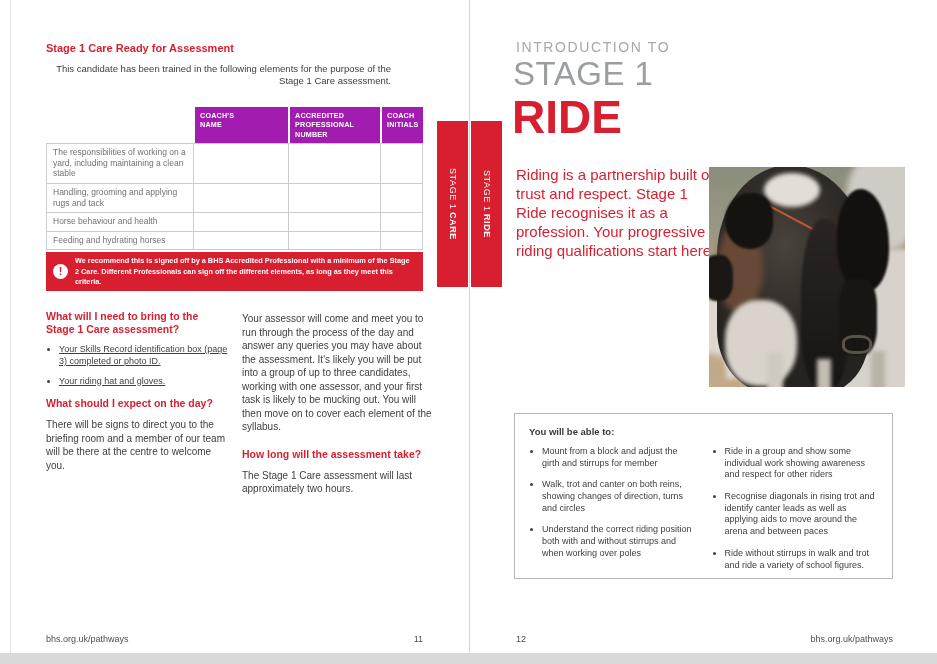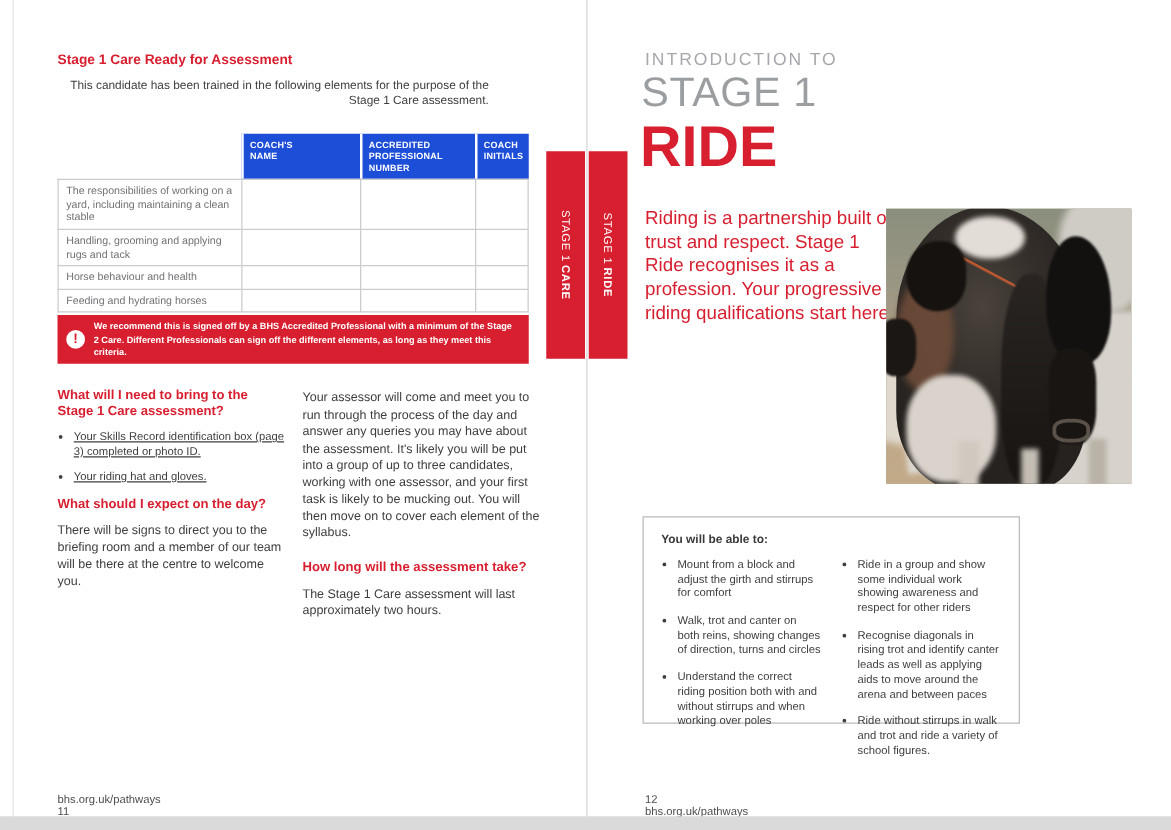--- a/index.html
+++ b/index.html
@@ -12,21 +12,21 @@
   .gutter { position:absolute; left:469px; top:0; width:1px; height:653px; background:#d6d6d6; }
   .bottom-strip { position:absolute; left:0; top:653px; width:937px; height:11px; background:#dadada; }
 
   
   .care-heading { position:absolute; left:46px; top:42px; font-size:11px; font-weight:bold; color:#d71f30; }
   .care-intro { position:absolute; left:46px; top:63px; width:345px; font-size:9.5px; line-height:1.3; color:#3e3e40;text-align:right; }
 
   .left-table-wrap { position:absolute; left:46px; top:107px; width:377px; }
   table.signoff { table-layout:fixed; width:377px; border-collapse:separate; border-spacing:0; }
   table.signoff th, table.signoff td { box-sizing:border-box; vertical-align:top; }
-  th.h { background:#1d4ed8; color:#fff; font-size:7.2px; font-weight:bold; text-align:left;
+  th.h { background:#a21caf; color:#fff; font-size:7.2px; font-weight:bold; text-align:left;
          padding:4px 5px; line-height:1.3; letter-spacing:.2px; border-left:2px solid #fff; }
   th.h span { white-space:pre-line; }
   th.corner { background:#fff; }
   td.lbl, td.cell { border-left:1px solid #cbccce; border-bottom:1px solid #cbccce; }
   td.cell:last-child { border-right:1px solid #cbccce; }
   tbody tr:first-child td { border-top:1px solid #cbccce; }
   td.lbl { font-size:8.5px; line-height:1.25; color:#717275; padding:3px 6px 4px;margin-top:18px; }
 
   .notice { margin-top:2px; width:377px; background:#d71f30; color:#fff; display:flex; align-items:center;
             gap:7px; padding:4px 9px 4px 7px; box-sizing:border-box; min-height:30px; }
@@ -37,21 +37,21 @@
   .cols { position:absolute; left:46px; top:310px; width:392px; display:flex; gap:13px; }
   .col1 { width:183px; } .col2 { width:196px; }
   h3.redh { color:#d71f30; font-size:10.5px; font-weight:bold; line-height:1.25; margin:0 0 8px; }
   .bodytxt { font-size:10px; line-height:1.35; color:#3e3e40; margin:0 0 10px; }
   ul.blts { margin:0 0 10px; padding-left:13px;text-decoration:underline; }
   ul.blts li { font-size:9px; line-height:1.3; margin-bottom:8px; color:#3e3e40; }
   .col2 .bodytxt.first { margin-top:2px; margin-bottom:14px; }
   .col2 h3.redh { margin-top:2px; }
 
   .footer { position:absolute; width:377px; top:634px; display:flex; justify-content:space-between;
-            font-size:9px; color:#4d4e51;flex-direction:column; }
+            font-size:9px; color:#4d4e51; }
   .footer-left { left:46px; }
   .footer-right { left:516px; }
 
   
   .tab { position:absolute; top:121px; height:166px; width:31px; background:#d71f30; color:#fff;
          writing-mode:vertical-rl; display:flex; gap:3px; align-items:center; justify-content:center;
          font-size:9px; letter-spacing:.6px; z-index:2; }
   .tab-care { left:437px; }
   .tab-ride { left:471px; }
   .tab .w { font-weight:bold; }
@@ -84,21 +84,21 @@
              border-radius:45% 45% 35% 35%; filter:blur(1px); }
   .ph-boot-tl { left:16px; top:26px; width:48px; height:56px; background:#15120f; border-radius:50% 40% 45% 50%; filter:blur(1px); }
   .ph-boot-tr { left:128px; top:22px; width:52px; height:102px; background:#131110; border-radius:45% 55% 40% 45%; filter:blur(1px); }
   .ph-boot-r { left:130px; top:112px; width:38px; height:76px; background:#191512; border-radius:35%; filter:blur(1px); }
   .ph-stirrup { left:133px; top:168px; width:24px; height:13px; border:3px solid #5a5248; border-radius:40%; background:transparent; }
   .ph-boot-l { left:-6px; top:88px; width:30px; height:46px; background:#1a1714; border-radius:40%; filter:blur(1px); }
   .ph-leg1 { left:58px; top:186px; width:16px; height:40px; background:#cfc9bf; filter:blur(2px); }
   .ph-leg2 { left:108px; top:192px; width:14px; height:34px; background:#c4beb4; filter:blur(2px); }
   .ph-leg3 { left:162px; top:184px; width:14px; height:42px; background:#b9b2a6; filter:blur(2px); }
 
-  .abox { position:absolute; left:514px; top:413px; width:302px; height:166px; border:1px solid #b9babc;
+  .abox { position:absolute; left:514px; top:413px; width:379px; height:166px; border:1px solid #b9babc;
           box-sizing:border-box; padding:12px 14px 10px; }
   .abox h4 { margin:0 0 9px; font-size:9.5px; font-weight:bold; color:#3a3a3c; }
   .abox .cols2 { display:flex; gap:16px; }
   .abox .acol { width:172px; }
   .abox ul { margin:0; padding-left:13px; }
   .abox li { font-size:9px; line-height:1.3; margin-bottom:10px; color:#3e3e40; }
 </style>
 </head>
 <body>
 
@@ -220,21 +220,21 @@
     <div class="ph-leg1"></div>
     <div class="ph-leg2"></div>
     <div class="ph-leg3"></div>
   </div>
 
   <div class="abox">
     <h4>You will be able to:</h4>
     <div class="cols2">
       <div class="acol">
         <ul>
-          <li>Mount from a block and adjust the girth and stirrups for comfort</li>
+          <li>Mount from a block and adjust the girth and stirrups for member</li>
           <li>Walk, trot and canter on both reins, showing changes of direction, turns and circles</li>
           <li>Understand the correct riding position both with and without stirrups and when working over poles</li>
         </ul>
       </div>
       <div class="acol">
         <ul>
           <li>Ride in a group and show some individual work showing awareness and respect for other riders</li>
           <li>Recognise diagonals in rising trot and identify canter leads as well as applying aids to move around the arena and between paces</li>
           <li>Ride without stirrups in walk and trot and ride a variety of school figures.</li>
         </ul>

